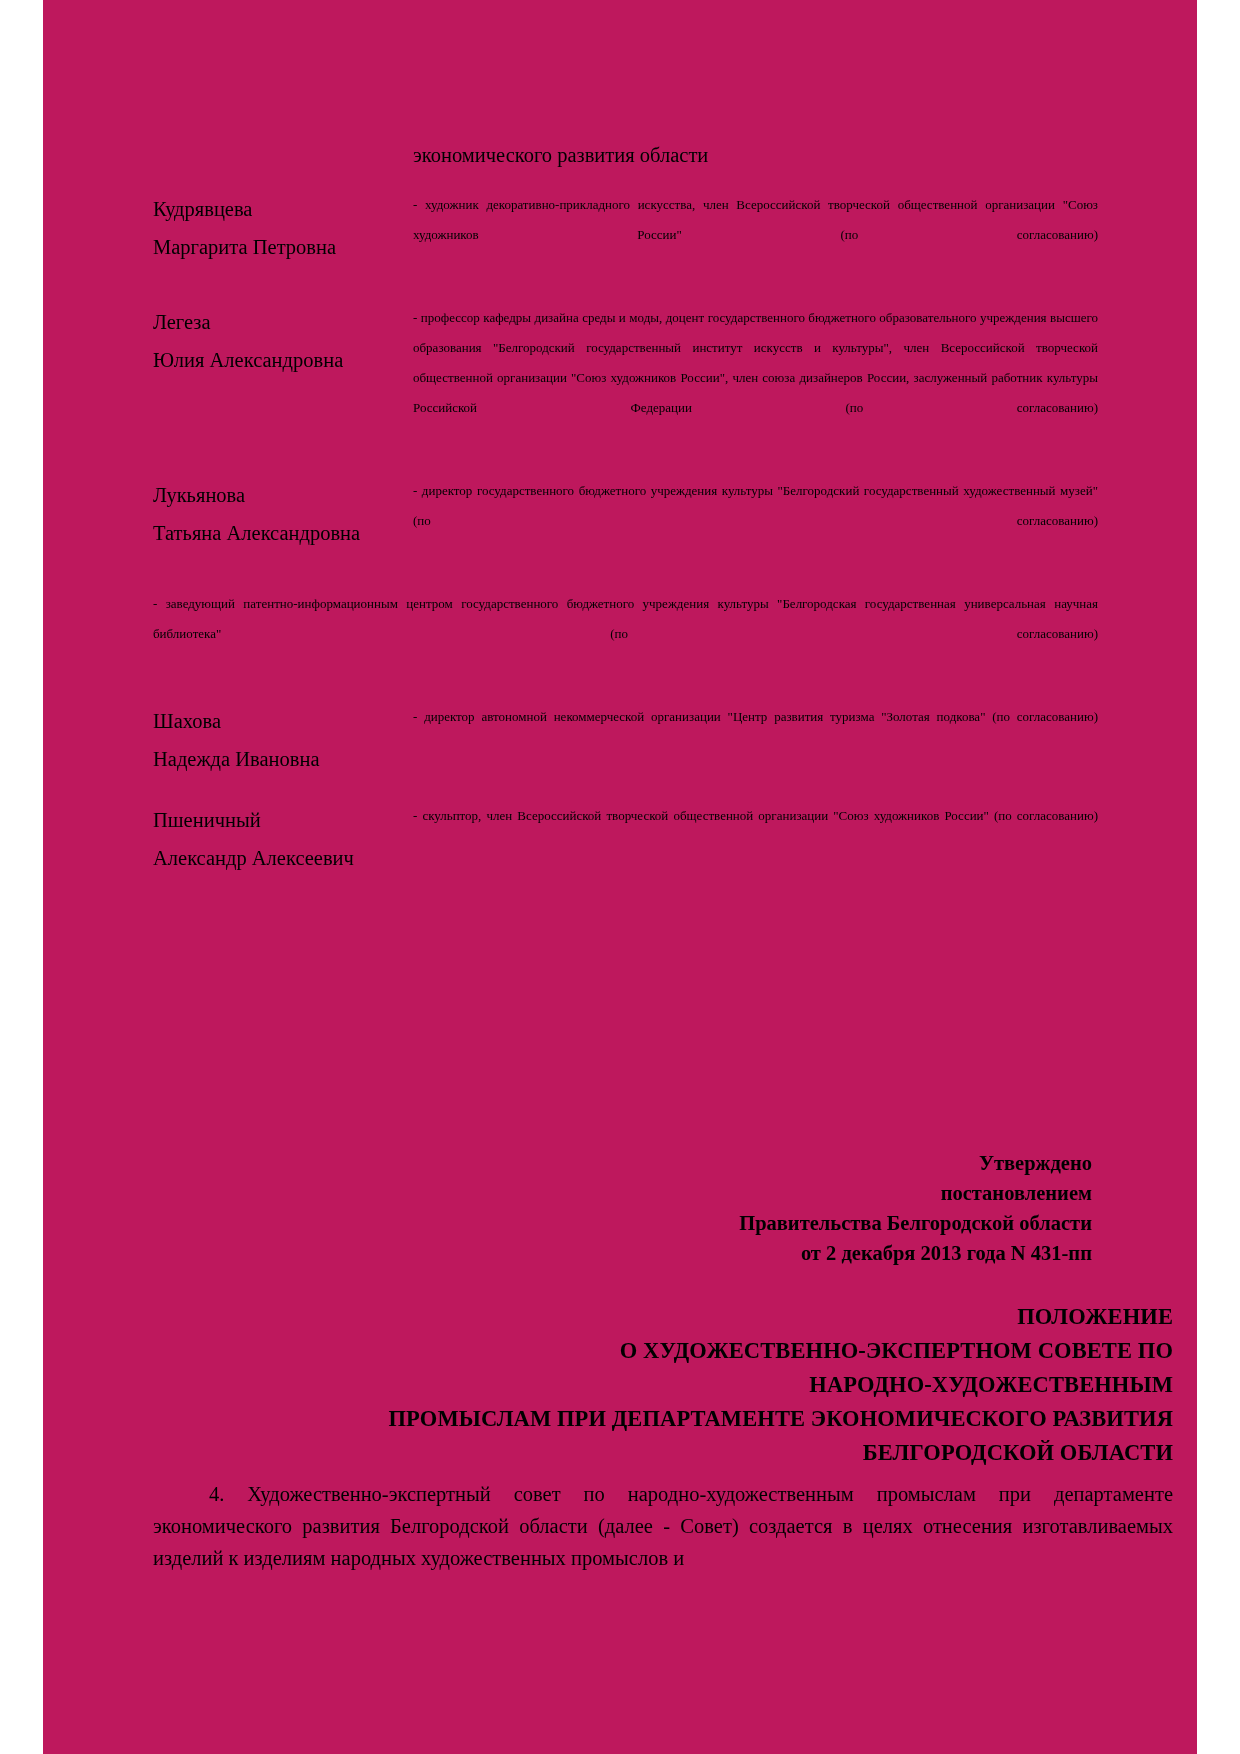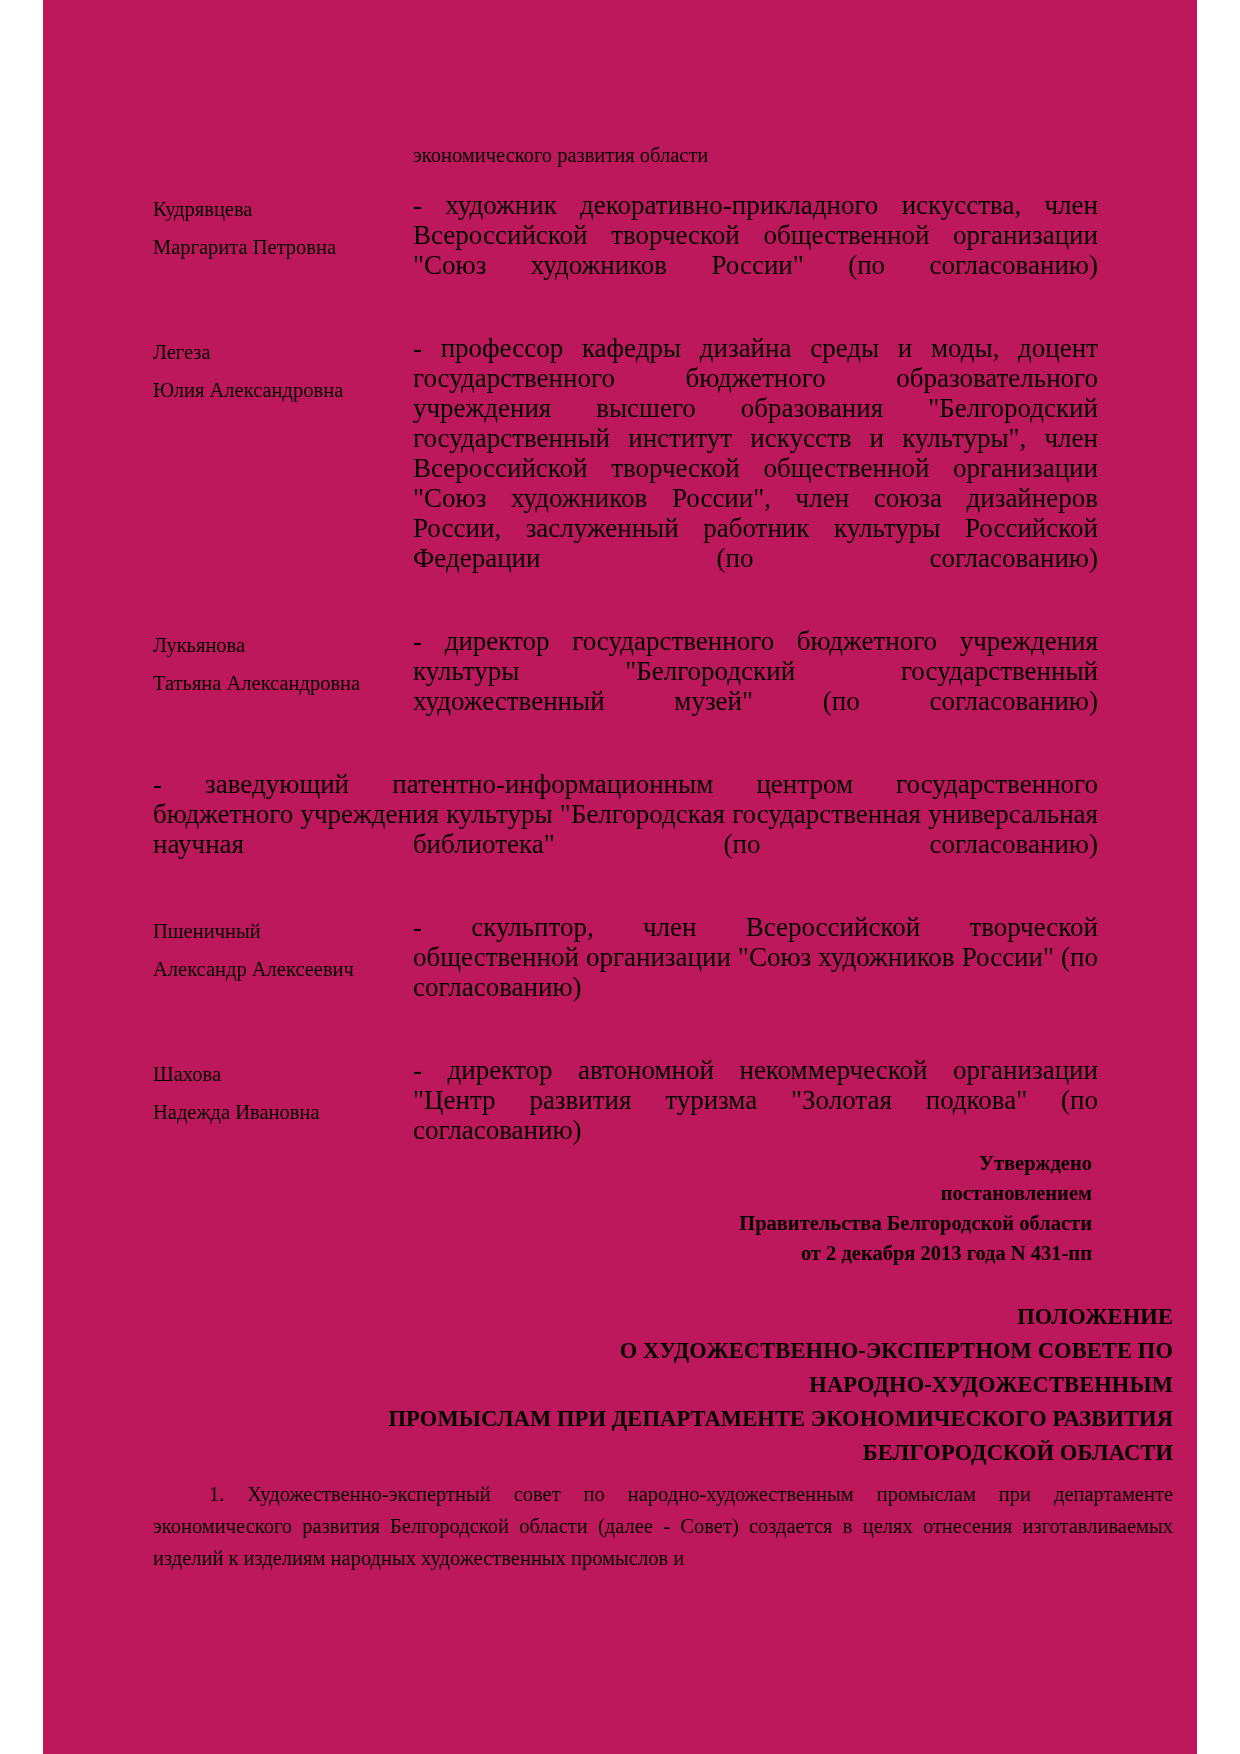--- a/index.html
+++ b/index.html
@@ -44,21 +44,21 @@
   .roster-name {
     width: 260px;
     flex: 0 0 260px;
     font-size: 20.5px;
     line-height: 38px;
     text-align: left;
     white-space: pre-line;
   }
   .roster-desc {
     flex: 1 1 auto;
-    font-size: 27px;
+    font-size: 13px;
     line-height: 30px;
     text-align: justify;
     text-justify: inter-word;
     hyphens: none;
   }
   .roster-desc:after {
     content: "";
     display: inline-block;
     width: 100%;
   }
@@ -126,43 +126,43 @@
       <div class="roster-name">Лукьянова
 Татьяна Александровна</div>
       <div class="roster-desc">- директор государственного бюджетного учреждения культуры "Белгородский государственный художественный музей" (по согласованию)</div>
     </div>
 
     <div class="roster-row">
       <div class="roster-desc">- заведующий патентно-информационным центром государственного бюджетного учреждения культуры "Белгородская государственная универсальная научная библиотека" (по согласованию)</div>
     </div>
 
     <div class="roster-row">
+      <div class="roster-name">Шахова
+Надежда Ивановна</div>
+      <div class="roster-desc">- директор автономной некоммерческой организации "Центр развития туризма "Золотая подкова" (по согласованию)</div>
+    </div>
+
+    <div class="roster-row">
       <div class="roster-name">Пшеничный
 Александр Алексеевич</div>
       <div class="roster-desc">- скульптор, член Всероссийской творческой общественной организации "Союз художников России" (по согласованию)</div>
-    </div>
-
-    <div class="roster-row">
-      <div class="roster-name">Шахова
-Надежда Ивановна</div>
-      <div class="roster-desc">- директор автономной некоммерческой организации "Центр развития туризма "Золотая подкова" (по согласованию)</div>
     </div>
 
   </div>
 
   <div class="approval">
     <div>Утверждено</div>
     <div>постановлением</div>
     <div>Правительства Белгородской области</div>
     <div>от 2 декабря 2013 года N 431-пп</div>
   </div>
 
   <div class="doc-title">
     <div>ПОЛОЖЕНИЕ</div>
     <div>О ХУДОЖЕСТВЕННО-ЭКСПЕРТНОМ СОВЕТЕ ПО</div>
     <div>НАРОДНО-ХУДОЖЕСТВЕННЫМ</div>
     <div>ПРОМЫСЛАМ ПРИ ДЕПАРТАМЕНТЕ ЭКОНОМИЧЕСКОГО РАЗВИТИЯ</div>
     <div>БЕЛГОРОДСКОЙ ОБЛАСТИ</div>
   </div>
 
-  <div class="body-para">1. Художественно-экспертный совет по народно-художественным промыслам при департаменте экономического развития Белгородской области (далее - Совет) создается в целях отнесения изготавливаемых изделий к изделиям народных художественных промыслов и</div>
+  <div class="body-para">4. Художественно-экспертный совет по народно-художественным промыслам при департаменте экономического развития Белгородской области (далее - Совет) создается в целях отнесения изготавливаемых изделий к изделиям народных художественных промыслов и</div>
 
 </div>
 
 </body></html>

